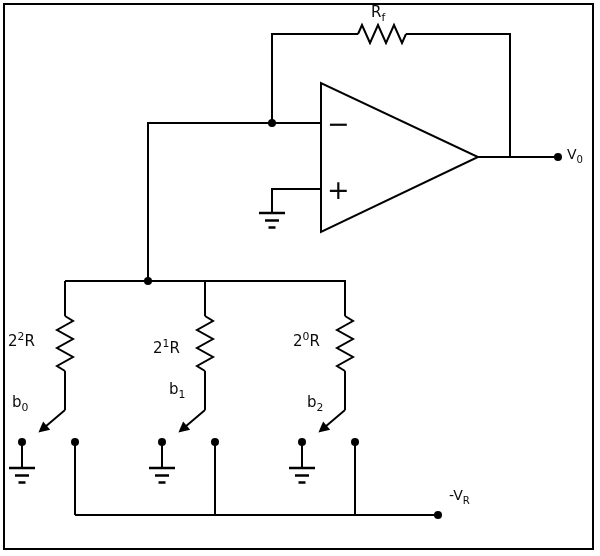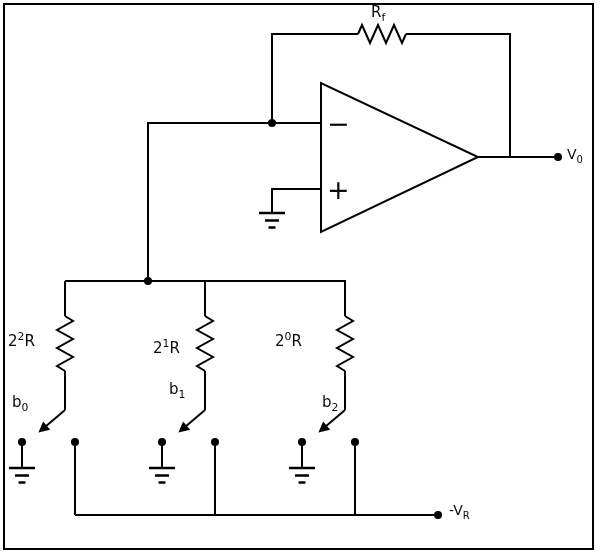--- a/index.html
+++ b/index.html
@@ -109,21 +109,21 @@
 
   <div class="lbl fs15" style="left:371px;top:5px"><span>R</span><sub>f</sub></div>
 
   <div class="lbl sign" style="left:327px;top:110px">−</div>
   <div class="lbl sign" style="left:327px;top:176px">+</div>
 
   <div class="lbl fs16" style="left:567px;top:147px"><span>V</span><sub>0</sub></div>
 
   <div class="lbl fs15" style="left:8px;top:334px"><span>2</span><sup>2</sup><span>R</span></div>
   <div class="lbl fs15" style="left:153px;top:341px"><span>2</span><sup>1</sup><span>R</span></div>
-  <div class="lbl fs15" style="left:275px;top:334px"><span>2</span><sup>0</sup><span>R</span></div>
+  <div class="lbl fs15" style="left:293px;top:334px"><span>2</span><sup>0</sup><span>R</span></div>
 
   <div class="lbl fs15" style="left:12px;top:395px"><span>b</span><sub>0</sub></div>
   <div class="lbl fs15" style="left:169px;top:382px"><span>b</span><sub>1</sub></div>
-  <div class="lbl fs15" style="left:322px;top:395px"><span>b</span><sub>2</sub></div>
+  <div class="lbl fs15" style="left:307px;top:395px"><span>b</span><sub>2</sub></div>
 
-  <div class="lbl fs16" style="left:449px;top:503px"><span>-V</span><sub>R</sub></div>
+  <div class="lbl fs16" style="left:449px;top:488px"><span>-V</span><sub>R</sub></div>
 
 </div>
 
 </body></html>

